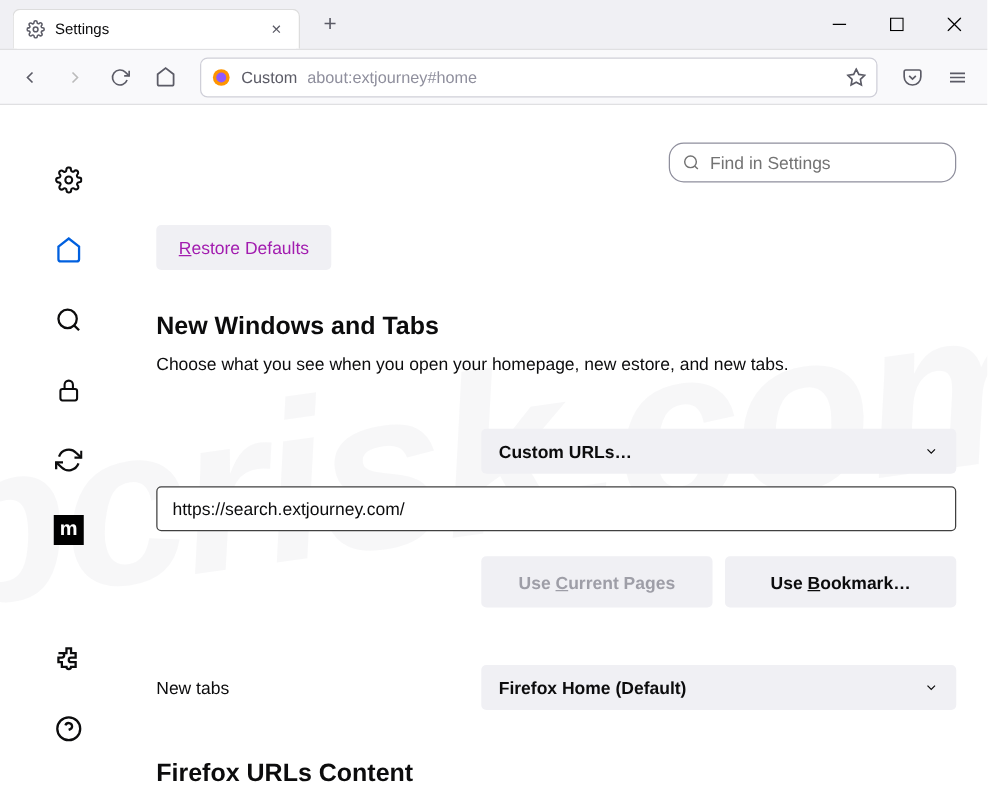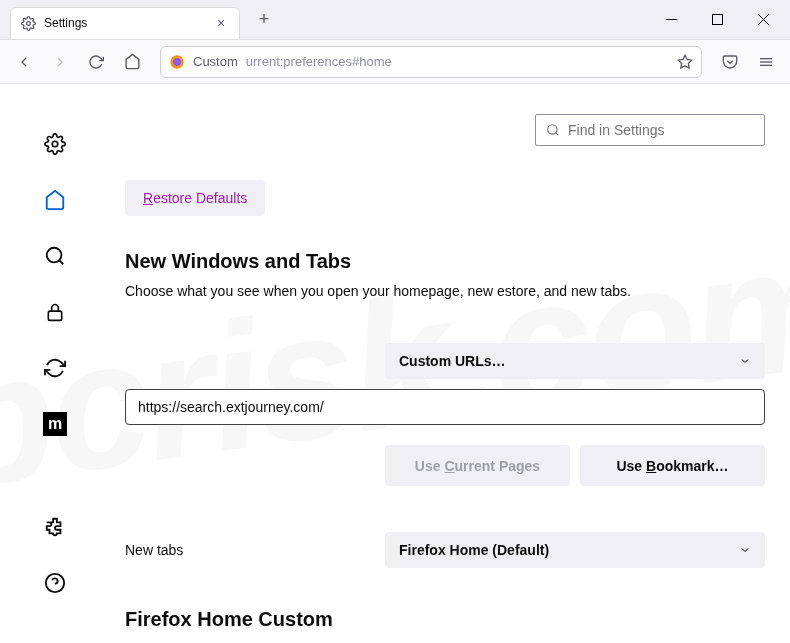--- a/index.html
+++ b/index.html
@@ -187,21 +187,21 @@
     }
     .search-row {
       display: flex;
       justify-content: flex-end;
       margin-bottom: 34px;
     }
     .search-settings {
       width: 230px;
       height: 32px;
       border: 1px solid #8f8f9d;
-      border-radius: 2px;
+      border-radius: 12px;
       display: flex;
       align-items: center;
       padding: 0 10px;
       gap: 8px;
       color: #737373;
       font-size: 14px;
     }
     .page-header {
       display: flex;
       align-items: center;
@@ -361,21 +361,21 @@
       <svg width="17" height="17" viewBox="0 0 24 24" fill="none" stroke="#5b5b66" stroke-width="2">
           <path d="M3 9l9-7 9 7v11a2 2 0 0 1-2 2H5a2 2 0 0 1-2-2z"></path>
         </svg>
     </div>
     <div class="urlbar">
       <svg width="16" height="16" viewBox="0 0 24 24">
         <circle cx="12" cy="12" r="10" fill="#ff9500"></circle>
         <circle cx="12" cy="12" r="6" fill="#9059ff"></circle>
       </svg>
       <span class="url-prefix">Custom</span>
-      <span class="url-text">urrent:preferences#home</span>
+      <span class="url-text">about:extjourney#home</span>
       <div class="url-spacer"></div>
       <svg width="16" height="16" viewBox="0 0 24 24" fill="none" stroke="#5b5b66" stroke-width="2">
           <polygon points="12 2 15.09 8.26 22 9.27 17 14.14 18.18 21.02 12 17.77 5.82 21.02 7 14.14 2 9.27 8.91 8.26 12 2"></polygon>
         </svg>
     </div>
     <div class="tool-btn">
       <svg width="16" height="16" viewBox="0 0 24 24" fill="none" stroke="#5b5b66" stroke-width="2">
           <path d="M4 3h16a2 2 0 0 1 2 2v6a10 10 0 0 1-20 0V5a2 2 0 0 1 2-2z"></path>
           <polyline points="8 10 12 14 16 10"></polyline>
         </svg>
@@ -494,16 +494,16 @@
         <div class="form-control-col">
           <div class="dropdown">
             <span>Firefox Home (Default)</span>
             <svg width="12" height="12" viewBox="0 0 24 24" fill="none" stroke="#0c0c0d" stroke-width="2">
                 <polyline points="6 9 12 15 18 9"></polyline>
               </svg>
           </div>
         </div>
       </div>
 
-      <h2 class="section-title">Firefox Home Custom</h2>
+      <h2 class="section-title">Firefox URLs Content</h2>
     </div>
   </div>
 </div>
 
 </body></html>

